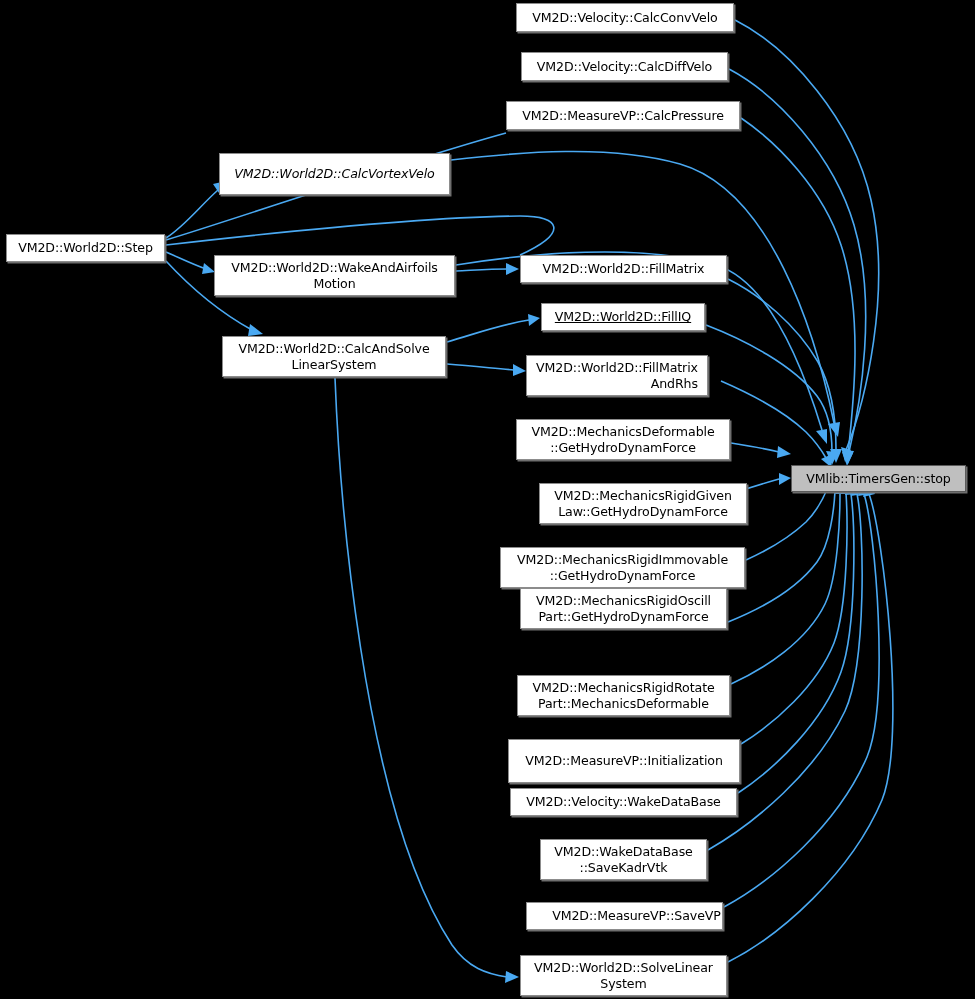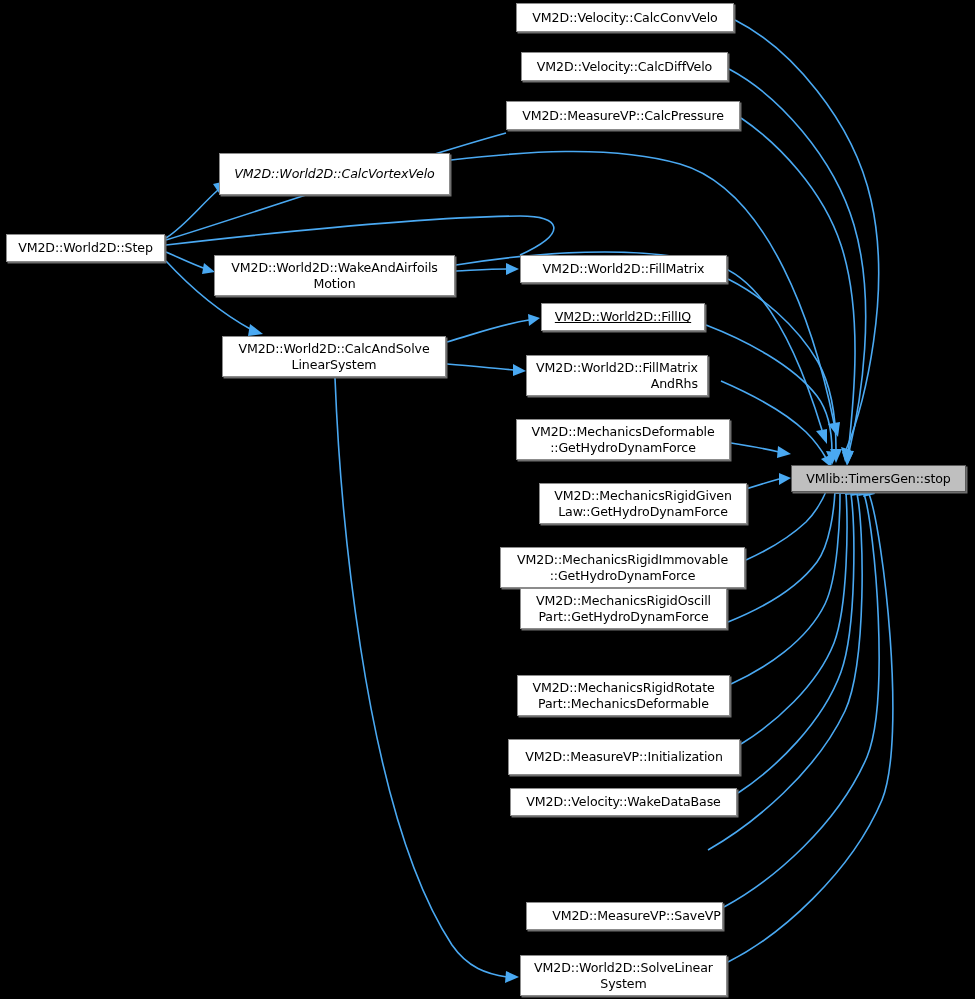--- a/index.html
+++ b/index.html
@@ -219,20 +219,22 @@
   <div class="node" style="left: 516px; top: 419px; width: 214px; height: 41px;">VM2D::MechanicsDeformable
 ::GetHydroDynamForce</div>
   <div class="node" style="left: 519px; top: 483px; width: 208px; height: 41px; margin-left: 20px;">VM2D::MechanicsRigidGiven
 Law::GetHydroDynamForce</div>
   <div class="node" style="left: 500px; top: 547px; width: 245px; height: 41px;">VM2D::MechanicsRigidImmovable
 ::GetHydroDynamForce</div>
   <div class="node" style="left: 520px; top: 588px; width: 207px; height: 41px;">VM2D::MechanicsRigidOscill
 Part::GetHydroDynamForce</div>
   <div class="node" style="left: 517px; top: 675px; width: 213px; height: 41px;">VM2D::MechanicsRigidRotate
 Part::MechanicsDeformable</div>
-  <div class="node" style="left: 508px; top: 739px; width: 232px; height: 36px;">VM2D::MeasureVP::Initialization</div>
+  <div class="node" style="left: 508px; top: 739px; width: 232px; height: 44px;">VM2D::MeasureVP::Initialization</div>
   <div class="node" style="left: 510px; top: 788px; width: 227px; height: 28px;">VM2D::Velocity::WakeDataBase</div>
+  <div class="node" style="left: 540px; top: 839px; width: 167px; height: 41px;">VM2D::WakeDataBase
+::SaveKadrVtk</div>
   <div class="node" style="left: 526px; top: 902px; width: 197px; height: 28px; padding-left: 24px;">VM2D::MeasureVP::SaveVP</div>
   <div class="node" style="left: 520px; top: 955px; width: 207px; height: 41px;">VM2D::World2D::SolveLinear
 System</div>
   <div class="node highlight" style="left: 791px; top: 457px; width: 175px; height: 27px;">VMlib::TimersGen::stop</div>
 
 </div>
 
 </body></html>

